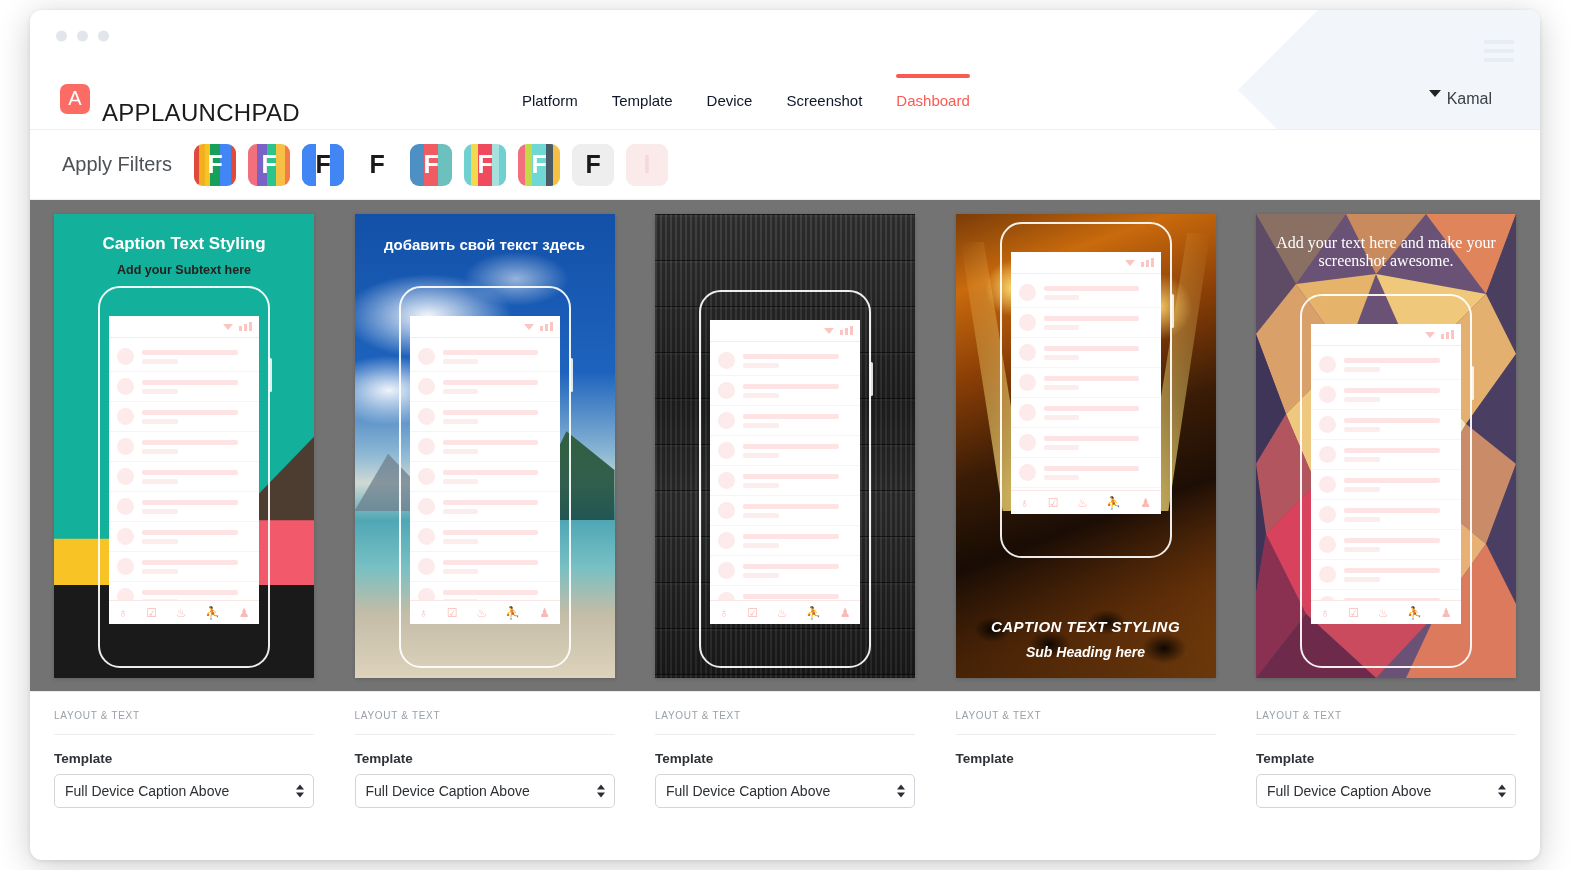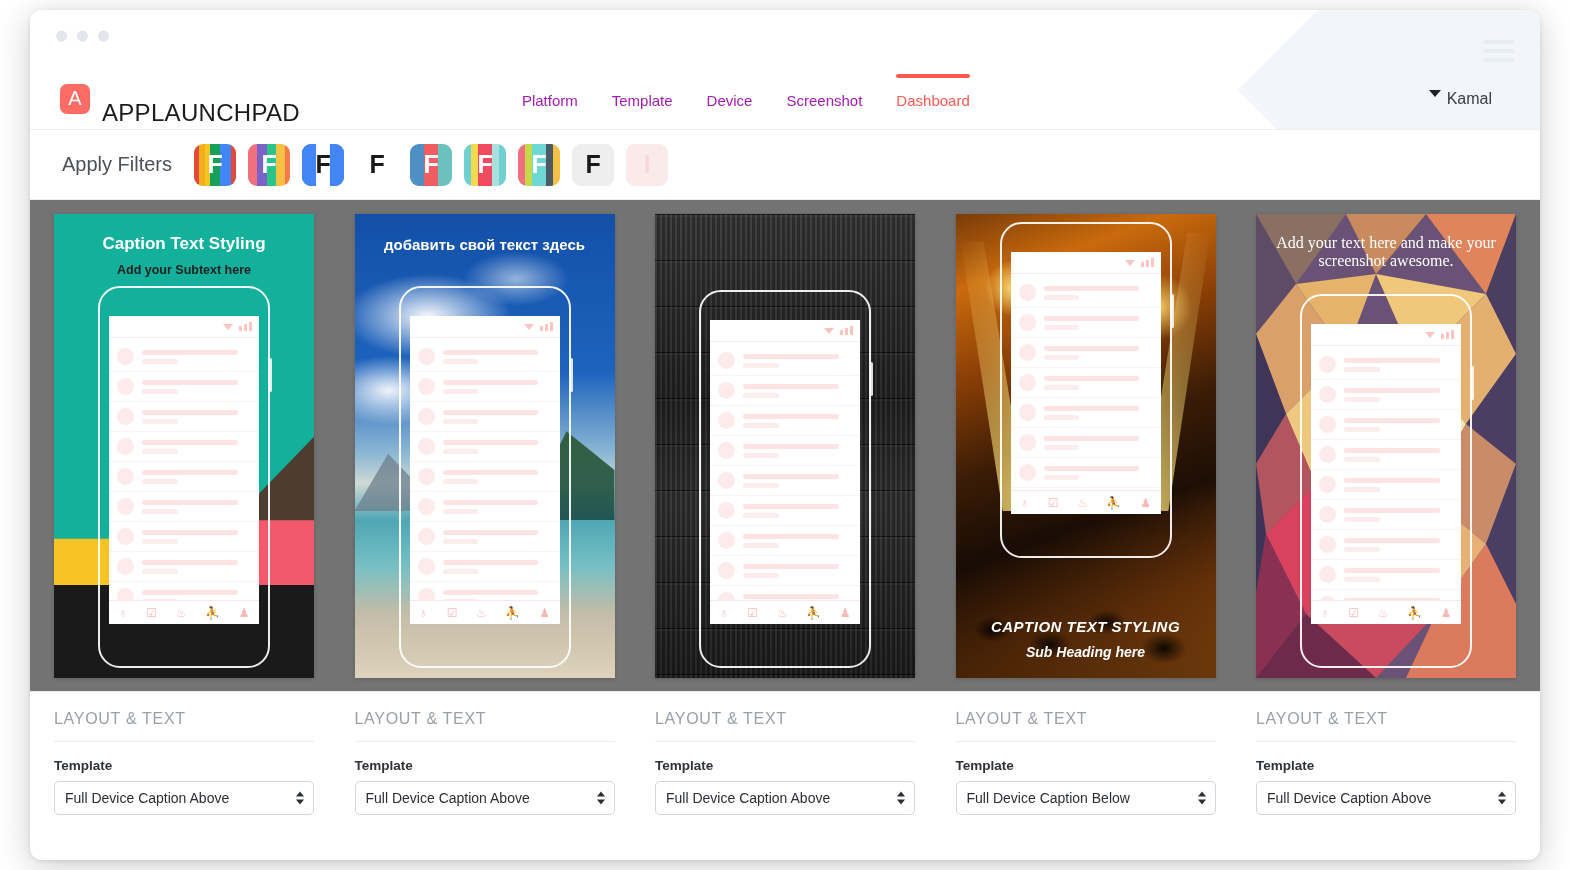--- a/index.html
+++ b/index.html
@@ -61,21 +61,21 @@
     color: #ffffff; font-size: 20px; font-weight: 400;
     display: flex; align-items: center; justify-content: center;
     font-family: "Liberation Sans", sans-serif;
   }
   #brand-name { font-size: 24px; letter-spacing: .3px; color: #1b1b1b; font-weight: 400; margin-top: 28px; }
 
   #mainnav { display: flex; align-items: stretch; gap: 34px; margin-left: 222px; height: 62px; }
   .navitem {
     position: relative;
     display: flex; align-items: center;
-    font-size: 15px; color: #a21caf;
+    font-size: 15px; color: #0f172a;
     cursor: pointer;
     padding-top: 3px;
   }
   .navitem.active { color: #fb5a52; }
   .navitem.active:after {
     content: ""; position: absolute; left: 0; right: 0; top: 6px;
     height: 4px; background: #fb5a52; border-radius: 2px;
   }
 
   #userbox {
@@ -292,21 +292,21 @@
   .bg5 svg { position:absolute; inset:0; width:100%; height:100%; display:block; }
 
   
   #controls {
     display: flex; justify-content: space-between;
     padding: 18px 24px 0 24px;
     background: #ffffff;
   }
   .ctrl { width: 260px; }
   .ctrl-head {
-    font-size: 16px; color: #9aa0a6; letter-spacing: .7px;
+    font-size: 10px; color: #9aa0a6; letter-spacing: .7px;
     padding-bottom: 13px;
     border-bottom: 1px solid #ebedee;
   }
   .ctrl-label { font-size: 13.5px; color: #2f3337; font-weight: 700; margin: 16px 0 8px 0; }
   .select {
     position: relative;
     height: 34px;
     border: 1px solid #d2d6da; border-radius: 5px;
     background: #ffffff;
     display: flex; align-items: center;
@@ -984,27 +984,20 @@
           <span>Full Device Caption Above</span>
           <span class="arrows">
             <i class="up"></i>
             <i class="dn"></i>
           </span>
         </div>
       </div>
       <div class="ctrl">
         <div class="ctrl-head">LAYOUT &amp; TEXT</div>
         <div class="ctrl-label">Template</div>
-        <div class="select">
-          <span>Full Device Caption Below</span>
-          <span class="arrows">
-            <i class="up"></i>
-            <i class="dn"></i>
-          </span>
-        </div>
       </div>
       <div class="ctrl">
         <div class="ctrl-head">LAYOUT &amp; TEXT</div>
         <div class="ctrl-label">Template</div>
         <div class="select">
           <span>Full Device Caption Above</span>
           <span class="arrows">
             <i class="up"></i>
             <i class="dn"></i>
           </span>

